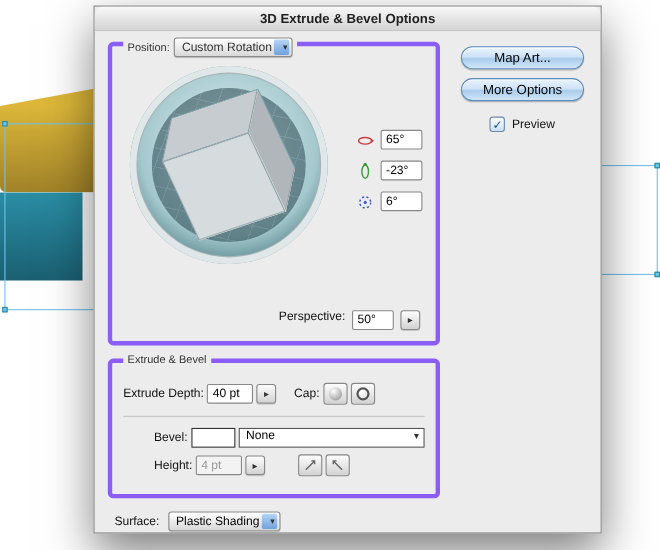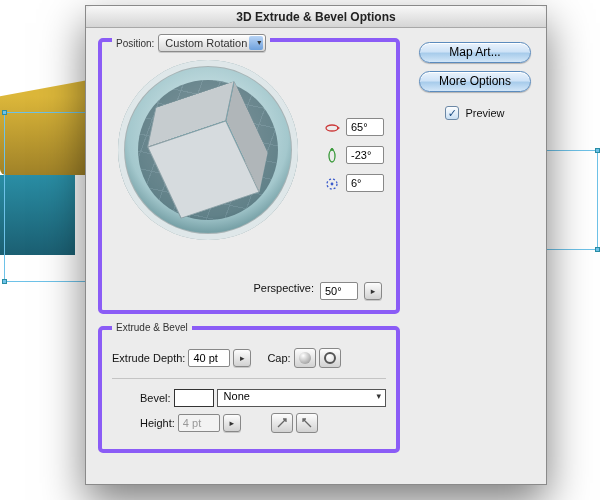--- a/index.html
+++ b/index.html
@@ -317,20 +317,26 @@
               </svg>
           </span>
           <span class="cap-btn">
             <svg width="12" height="12">
                 <path d="M10 10 L2 2 M5 2 H2 V5" stroke="#666" fill="none" stroke-width="1.3"></path>
               </svg>
           </span>
         </div>
       </div>
 
+      <div class="surface-row" style="padding-left:6px;">
+        <span class="lbl">Surface:</span>
+        <span class="aqua-select">
+          <span>Plastic Shading</span>
+        </span>
+      </div>
 
     </div>
 
     <div class="rightcol">
       <div class="aqua-btn">Map Art...</div>
       <div class="aqua-btn">More Options</div>
       <div class="check-row">
         <span class="aqua-check">✓</span>
         <span class="lbl">Preview</span>
       </div>

